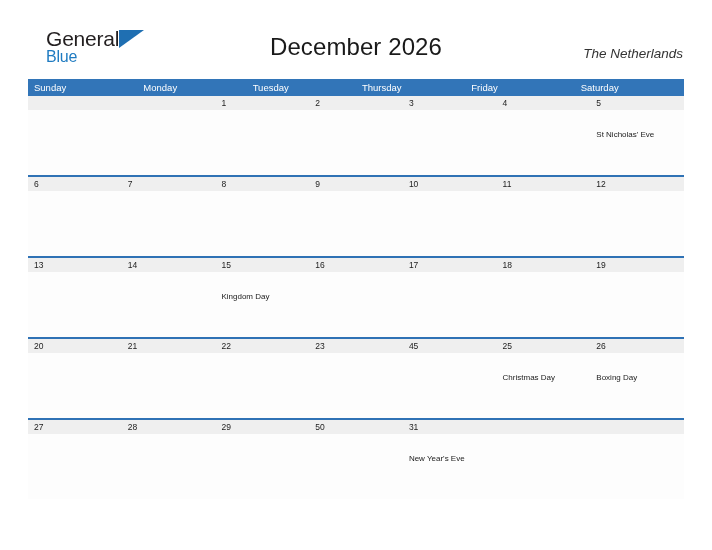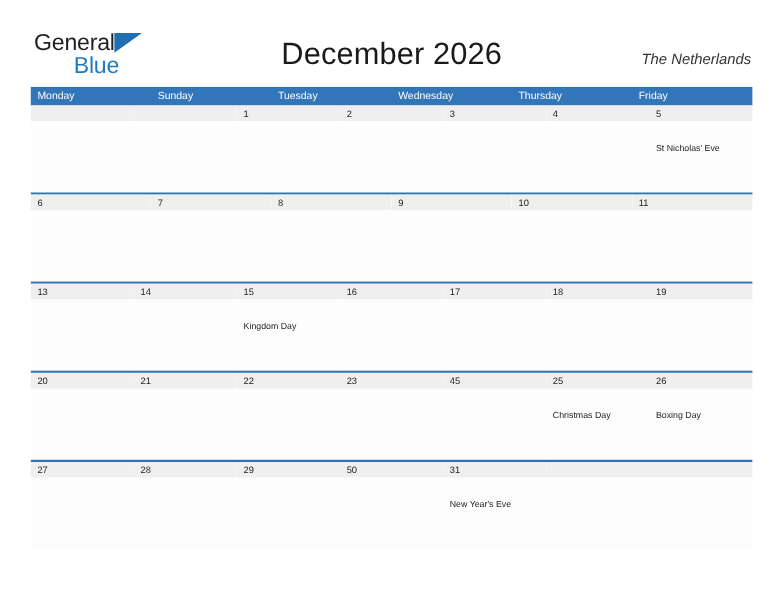--- a/index.html
+++ b/index.html
@@ -24,21 +24,21 @@
 
   
   .header {
     position: relative;
     height: 60px;
     padding: 0;
   }
 
   .logo {
     position: absolute;
-    left: 31px;
+    left: 46px;
     top: 28px;
     width: 120px;
     height: 40px;
     line-height: 1;
     user-select: none;
   }
   .logo-row1 {
     position: relative;
     display: block;
     font-size: 21px;
@@ -55,34 +55,33 @@
     vertical-align: top;
     width: 0;
     height: 0;
     margin-left: 0px;
     margin-top: 2px;
     border-left: 25px solid #1f6fb2;
     border-bottom: 18px solid transparent;
   }
   .logo-row2 {
     display: block;
-    font-size: 21px;
+    font-size: 16px;
     color: #1f7bc1;
-    margin-left: 36px;
     margin-top: -1px;
     letter-spacing: -0.2px;
   }
 
   .title {
     position: absolute;
     left: 0;
     right: 0;
     top: 33px;
     text-align: center;
-    font-size: 28px;
+    font-size: 24px;
     color: #1a1a1a;
     font-weight: normal;
     letter-spacing: 0.1px;
   }
 
   .region {
     position: absolute;
     right: 29px;
     top: 46px;
     font-size: 13.5px;
@@ -171,26 +170,26 @@
 
     <div class="title">December 2026</div>
 
     <div class="region">The Netherlands</div>
 
   </div>
 
   <div class="calendar">
 
     <div class="weekdays">
+      <div class="weekday">Sunday</div>
       <div class="weekday">Monday</div>
-      <div class="weekday">Sunday</div>
       <div class="weekday">Tuesday</div>
-      <div class="weekday">Wednesday</div>
       <div class="weekday">Thursday</div>
       <div class="weekday">Friday</div>
+      <div class="weekday">Saturday</div>
     </div>
 
     <div id="weeks-container">
         <div class="week">
           <div class="week-days">
             <div class="day">
               <div class="day-number-band"></div>
               <div class="day-events"></div>
             </div>
             <div class="day">
@@ -240,20 +239,24 @@
               <div class="day-events"></div>
             </div>
             <div class="day">
               <div class="day-number-band">10</div>
               <div class="day-events"></div>
             </div>
             <div class="day">
               <div class="day-number-band">11</div>
               <div class="day-events"></div>
             </div>
+            <div class="day">
+              <div class="day-number-band">12</div>
+              <div class="day-events"></div>
+            </div>
           </div>
         </div>
         <div class="week">
           <div class="week-days">
             <div class="day">
               <div class="day-number-band">13</div>
               <div class="day-events"></div>
             </div>
             <div class="day">
               <div class="day-number-band">14</div>

